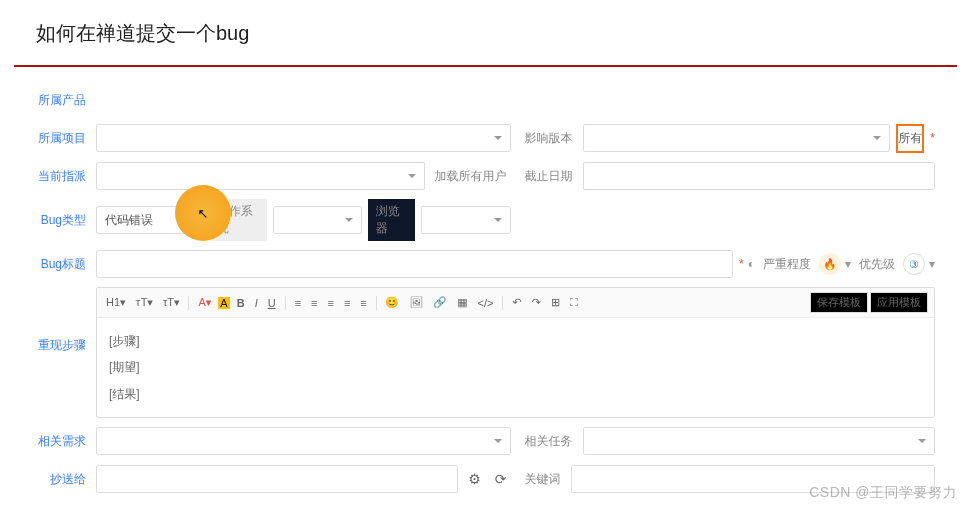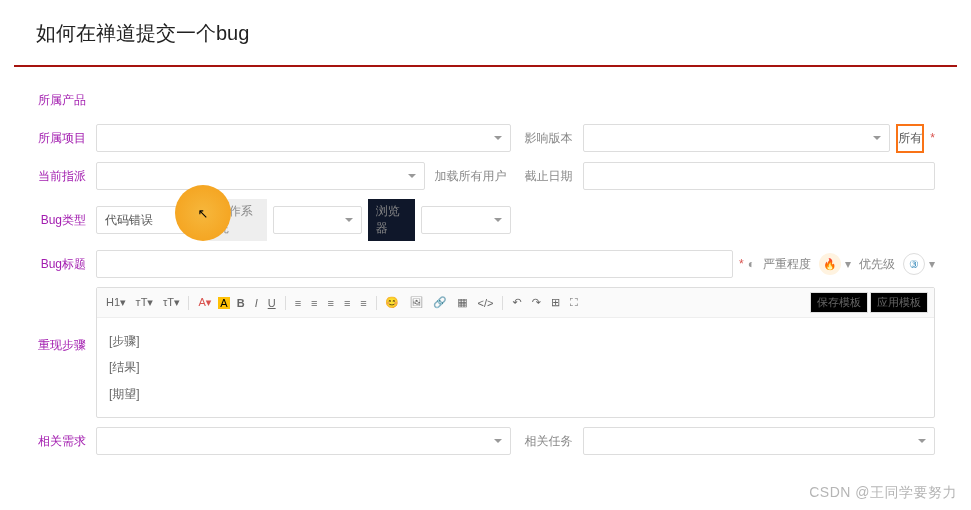--- a/index.html
+++ b/index.html
@@ -1,21 +1,21 @@
 <!DOCTYPE html>
 <html><head>
 <meta charset="utf-8">
 <style>
 * { box-sizing: border-box; margin: 0; padding: 0; }
 body { font-family: "Microsoft YaHei", Arial, sans-serif; font-size: 12px; color: #555; background: #fff; width: 971px; height: 510px; position: relative; overflow: hidden; }
 .page-title { font-size: 20px; font-weight: 400; color: #222; padding: 20px 0 18px 36px; }
 .red-line { height: 2px; background: #a6130e; margin: 0 14px; }
 .form-area { padding: 18px 36px 0 36px; }
 .row { display: flex; align-items: center; margin-bottom: 8px; min-height: 30px; }
-.lbl { width: 60px; text-align: right; padding-right: 10px; color: #a21caf; font-size: 12px; flex-shrink: 0; }
+.lbl { width: 60px; text-align: right; padding-right: 10px; color: #3b82f6; font-size: 12px; flex-shrink: 0; }
 .split-row { display: flex; gap: 10px; flex: 1; }
 .left-col { flex: 1; display: flex; align-items: center; gap: 6px; }
 .right-col { flex: 1; display: flex; align-items: center; gap: 6px; }
 .input, .select { height: 28px; border: 1px solid #ddd; border-radius: 2px; padding: 0 8px; font-size: 12px; color: #555; background: #fff; position: relative; display: flex; align-items: center; }
 .select::after { content: ""; position: absolute; right: 8px; top: 50%; width: 0; height: 0; border-left: 4px solid transparent; border-right: 4px solid transparent; border-top: 4px solid #999; transform: translateY(-50%); }
 .flex-1 { flex: 1; }
 .inline-label { color: #888; font-size: 12px; padding: 0 4px; }
 .editor-box { border: 1px solid #ddd; border-radius: 2px; flex: 1; }
 .toolbar { display: flex; align-items: center; gap: 4px; padding: 4px 6px; border-bottom: 1px solid #eee; background: #fafafa; flex-wrap: wrap; }
 .tb-item { font-size: 11px; color: #666; padding: 2px 3px; cursor: pointer; }
@@ -136,39 +136,53 @@
         <span class="tb-item">↷</span>
         <span class="tb-item">⊞</span>
         <span class="tb-item">⛶</span>
         <div class="right-toolbar">
           <button class="btn-small">保存模板</button>
           <button class="btn-small">应用模板</button>
         </div>
       </div>
       <div class="editor-body">
         <div>[步骤]</div>
+        <div>[期望]</div>
         <div>[结果]</div>
-        <div>[期望]</div>
       </div>
     </div>
   </div>
 
   <div class="row">
     <div class="lbl">相关需求</div>
     <div class="split-row">
       <div class="left-col">
           <div class="select flex-1"></div>
         </div>
       <div class="right-col">
         <div class="inline-label">相关任务</div>
         <div class="select flex-1"></div>
       </div>
     </div>
   </div>
 
+  <div class="row">
+    <div class="lbl">抄送给</div>
+    <div class="split-row">
+      <div class="left-col">
+        <div class="input flex-1"></div>
+        <span class="icon-gear">⚙</span>
+        <span class="icon-refresh">⟳</span>
+      </div>
+      <div class="right-col">
+        <div class="inline-label">关键词</div>
+        <div class="input flex-1"></div>
+      </div>
+    </div>
+  </div>
 
 </div>
 
 <div class="cursor-spot">
   <span class="cursor-arrow">↖</span>
 </div>
 
 <div class="watermark">CSDN @王同学要努力</div>
 
 </body></html>

